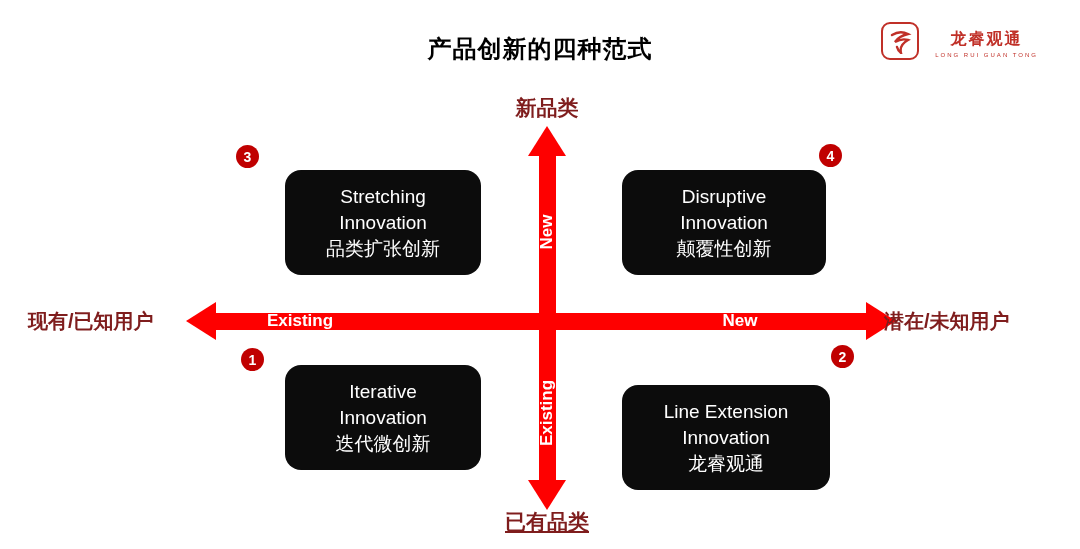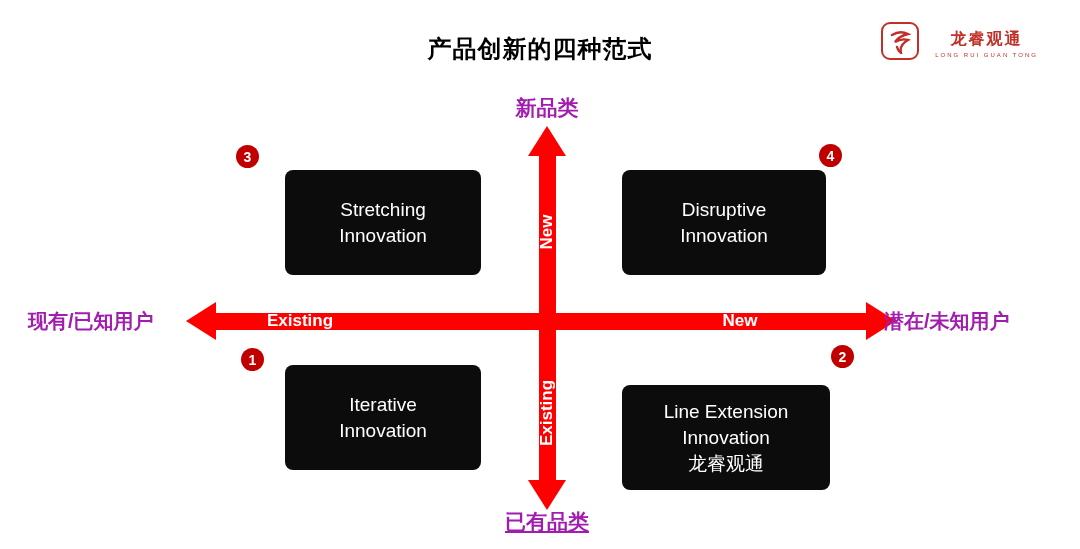--- a/index.html
+++ b/index.html
@@ -23,34 +23,34 @@
   .head-up{left:528px;top:126px;border-left:19px solid transparent;border-right:19px solid transparent;
     border-bottom:30px solid var(--accent);}
   .head-down{left:528px;top:480px;border-left:19px solid transparent;border-right:19px solid transparent;
     border-top:30px solid var(--accent);}
   .h-shaft{position:absolute;left:214px;top:313px;width:654px;height:17px;background:var(--accent);}
   .head-left{left:186px;top:302px;border-top:19px solid transparent;border-bottom:19px solid transparent;
     border-right:30px solid var(--accent);}
   .head-right{left:866px;top:302px;border-top:19px solid transparent;border-bottom:19px solid transparent;
     border-left:30px solid var(--accent);}
 
-  .axis-end{position:absolute;font-size:20px;font-weight:bold;color:#a21caf;white-space:nowrap;}
+  .axis-end{position:absolute;font-size:20px;font-weight:bold;color:#7f1d1d;white-space:nowrap;}
   .axis-top{left:547px;top:94px;transform:translateX(-50%);font-size:21px;}
   .axis-bottom{left:547px;top:508px;transform:translateX(-50%);font-size:21px;text-decoration:underline;}
   .axis-left{left:28px;top:321px;transform:translateY(-50%);}
   .axis-right{left:884px;top:321px;transform:translateY(-50%);}
 
   .seg-label{position:absolute;color:#fff;font-weight:bold;font-size:17px;white-space:nowrap;}
   .seg-h-existing{left:300px;top:321px;transform:translate(-50%,-50%);}
   .seg-h-new{left:740px;top:321px;transform:translate(-50%,-50%);}
   .seg-v-new{left:547px;top:232px;transform:translate(-50%,-50%) rotate(-90deg);}
   .seg-v-existing{left:547px;top:413px;transform:translate(-50%,-50%) rotate(-90deg);}
 
   
-  .qbox{position:absolute;background:var(--box);border-radius:8px;color:#fff;
+  .qbox{position:absolute;background:var(--box);border-radius:16px;color:#fff;
     display:flex;flex-direction:column;align-items:center;justify-content:center;
     font-size:19px;line-height:26px;text-align:center;}
   .q-tl{left:285px;top:170px;width:196px;height:105px;}
   .q-tr{left:622px;top:170px;width:204px;height:105px;}
   .q-bl{left:285px;top:365px;width:196px;height:105px;}
   .q-br{left:622px;top:365px;width:208px;height:105px;margin-top:20px;}
 
   .badge{position:absolute;width:23px;height:23px;border-radius:50%;background:var(--badge);
     color:#fff;font-size:14px;font-weight:bold;display:flex;align-items:center;justify-content:center;}
   .b3{left:236px;top:145px;}
@@ -91,28 +91,31 @@
   <div class="axis-end axis-left">现有/已知用户</div>
 
   <div class="seg-label seg-h-existing">Existing</div>
   <div class="seg-label seg-h-new">New</div>
   <div class="seg-label seg-v-new">New</div>
   <div class="seg-label seg-v-existing">Existing</div>
 
   <div class="qbox q-tl">
     <span>Stretching</span>
     <span>Innovation</span>
+    <span>品类扩张创新</span>
   </div>
   <div class="qbox q-tr">
     <span>Disruptive</span>
     <span>Innovation</span>
+    <span>颠覆性创新</span>
   </div>
   <div class="qbox q-bl">
     <span>Iterative</span>
     <span>Innovation</span>
+    <span>迭代微创新</span>
   </div>
   <div class="qbox q-br">
     <span>Line Extension</span>
     <span>Innovation</span>
     <span>龙睿观通</span>
   </div>
 
   <div class="badge b3">3</div>
   <div class="badge b4">4</div>
   <div class="badge b1">1</div>

